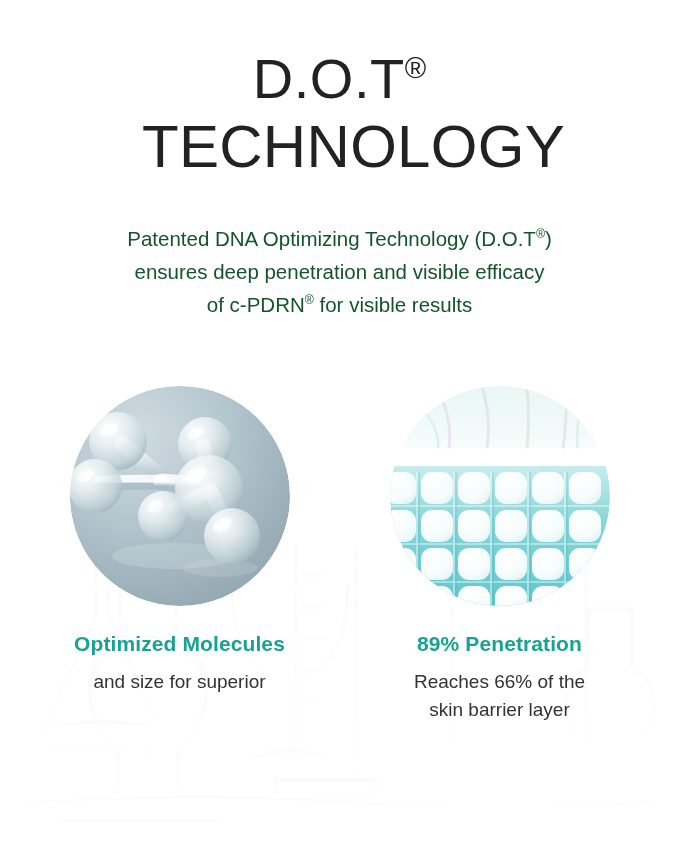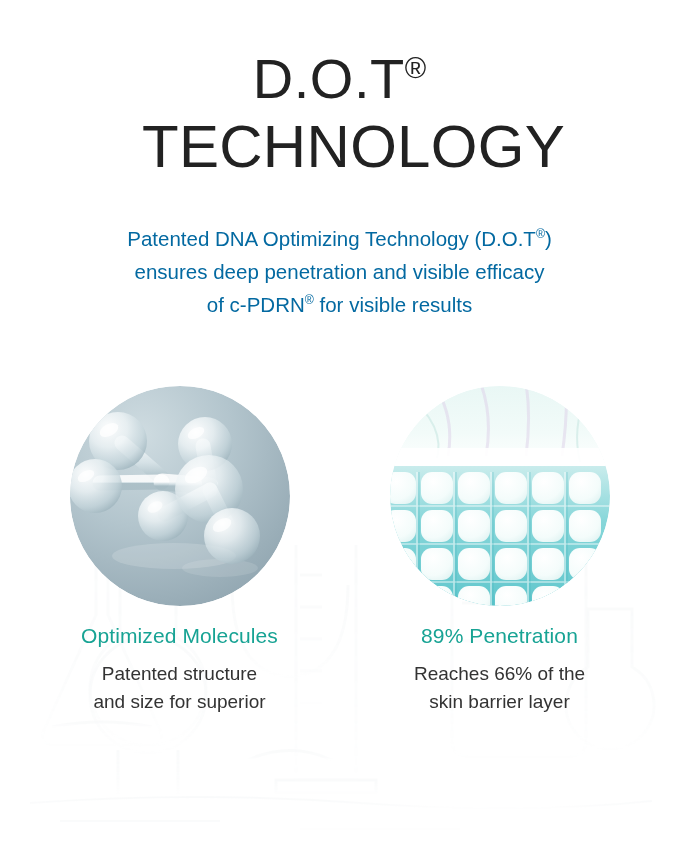--- a/index.html
+++ b/index.html
@@ -70,21 +70,21 @@
   
   #subtitle {
     position: absolute;
     left: 50%;
     transform: translateX(-50%);
     top: 222px;
     width: 600px;
     text-align: center;
     font-size: 20.5px;
     line-height: 1.62;
-    color: #0369a1;
+    color: #14532d;
     font-weight: 400;
   }
   #subtitle .sub-line { display: block; white-space: nowrap; }
   .reg-sm {
     font-size: 0.6em;
     vertical-align: super;
     line-height: 0;
   }
 
   
@@ -104,23 +104,23 @@
     align-items: center;
   }
   .circle {
     width: 220px;
     height: 220px;
     border-radius: 50%;
     overflow: hidden;
     position: relative;
   }
   .feature-heading {
-    margin-top: 18px;
+    margin-top: 26px;
     font-size: 21px;
-    font-weight: normal;
+    font-weight: bold;
     color: #17a394;
     white-space: nowrap;
     letter-spacing: 0.005em;
   }
   .feature-body {
     margin-top: 12px;
     font-size: 19px;
     line-height: 1.45;
     color: #333333;
     text-align: center;
@@ -241,21 +241,20 @@
               <ellipse cx="126" cy="47" rx="9" ry="5" opacity="0.7" transform="rotate(-28 126 47)"></ellipse>
               <ellipse cx="85" cy="121" rx="8" ry="5" opacity="0.62" transform="rotate(-28 85 121)"></ellipse>
               <ellipse cx="126" cy="89" rx="12" ry="7" opacity="0.72" transform="rotate(-28 126 89)"></ellipse>
               <ellipse cx="152" cy="139" rx="10" ry="6" opacity="0.68" transform="rotate(-28 152 139)"></ellipse>
             </g>
           </g>
         </svg>
       </div>
       <div class="feature-heading">Optimized Molecules</div>
       <div class="feature-body">
-        <span class="body-line">Patented structure</span>
         <span class="body-line">and size for superior</span>
       </div>
     </div>
 
     <div class="feature">
       <div class="circle">
         <svg viewBox="0 0 220 220" width="220" height="220" aria-hidden="true">
           <defs>
             <linearGradient id="skyG" x1="0" y1="0" x2="0" y2="1">
               <stop offset="0%" stop-color="#e9f7f5"></stop>

